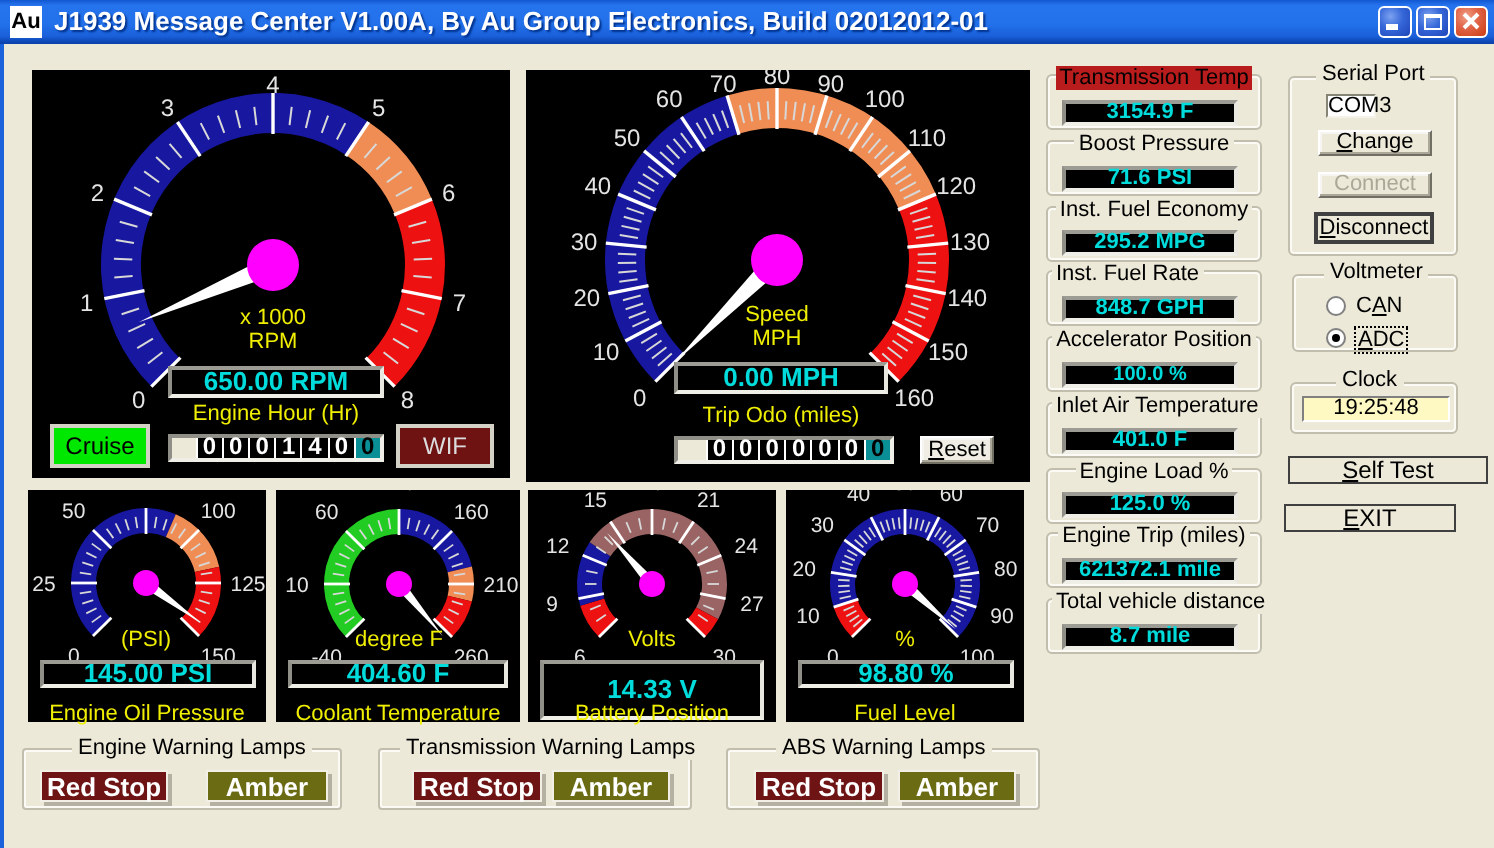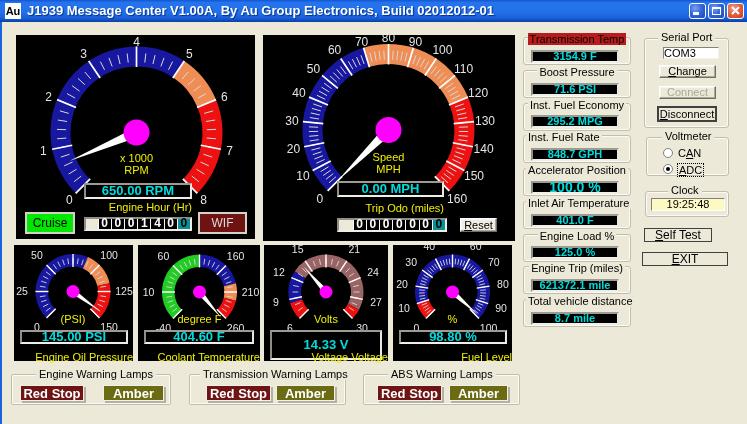--- a/index.html
+++ b/index.html
@@ -2,21 +2,21 @@
 <html><head><meta charset="utf-8"><style>
 *{margin:0;padding:0;box-sizing:border-box}
 body{width:747px;height:424px;position:relative;overflow:hidden;
  background:#ece9d8;font-family:"Liberation Sans",sans-serif}
 .abs{position:absolute}
 .panel{position:absolute;background:#000}
 .disp{position:absolute;background:#000;border:2px solid;
  border-color:#9c9c94 #e8e8e0 #efefe8 #8f8f88;color:#00dcdc;
  font-weight:bold;text-align:center;font-family:"Liberation Sans",sans-serif;
  display:flex;align-items:center;justify-content:center}
-.ylab{position:absolute;color:#f0ef00;font-size:11px;text-align:right}
+.ylab{position:absolute;color:#f0ef00;font-size:11px;text-align:center}
 .btn{position:absolute;background:#ece9d8;border:1px solid;
  border-color:#fff #716f64 #716f64 #fff;box-shadow:inset -1px -1px 0 #aca899,inset 1px 1px 0 #f6f5f1;
  text-align:center;color:#000;font-size:11px}
 .gbox{position:absolute;border:1px solid #c2beae;border-radius:3px;
  box-shadow:inset 0 0 0 1px #fbfaf5}
 .gtitle{position:absolute;background:#ece9d8;color:#000;font-size:11px;
  padding:0 3px;white-space:nowrap}
 .lamp{position:absolute;color:#fff;font-weight:bold;font-size:13px;
  text-align:center;border:1px solid #f2f0e6;
  box-shadow:2px 2px 0 #b5b1a2}
@@ -437,21 +437,21 @@
       <text x="90.3" y="8.4" fill="#e4e4e4" font-size="10.5" font-family="Liberation Sans,sans-serif" text-anchor="middle">21</text>
       <text x="109.1" y="31.3" fill="#e4e4e4" font-size="10.5" font-family="Liberation Sans,sans-serif" text-anchor="middle">24</text>
       <text x="112.0" y="60.7" fill="#e4e4e4" font-size="10.5" font-family="Liberation Sans,sans-serif" text-anchor="middle">27</text>
       <text x="98.1" y="86.8" fill="#e4e4e4" font-size="10.5" font-family="Liberation Sans,sans-serif" text-anchor="middle">30</text>
       <polygon points="39.57,21.45 63.95,45.28 60.05,48.72" fill="#ffffff"></polygon>
       <circle cx="62" cy="47" r="6.5" fill="#ff00ff"></circle>
       <text x="62" y="78" fill="#f0ef00" font-size="11" font-family="Liberation Sans,sans-serif" text-anchor="middle">Volts</text>
     </svg>
   </div>
 <div class="disp" style="left:270px;top:330px;width:112px;height:30px;font-size:13px;line-height:10px">14.33 V</div>
-<div class="ylab" style="left:264px;top:351px;width:124px">Voltage Voltage</div>
+<div class="ylab" style="left:264px;top:351px;width:124px">Battery Position</div>
 <div class="abs" style="left:393px;top:245px;width:119px;height:116px;overflow:hidden">
     <svg width="119" height="116" viewBox="0 0 119 116" style="position:absolute;left:0;top:0">
       <path d="M 32.98,73.52 A 37.5 37.5 0 0 1 23.84,58.59 L 35.72,54.73 A 25 25 0 0 0 41.82,64.68 Z" fill="#ee1111"></path>
       <path d="M 23.84,58.59 A 37.5 37.5 0 1 1 86.02,73.52 L 77.18,64.68 A 25 25 0 1 0 35.72,54.73 Z" fill="#1717a0"></path>
       <line x1="39.88" y1="66.62" x2="35.81" y2="70.69" stroke="#d8d8d8" stroke-width="0.9"></line>
       <line x1="38.12" y1="64.69" x2="33.69" y2="68.35" stroke="#d8d8d8" stroke-width="0.9"></line>
       <line x1="36.55" y1="62.60" x2="31.79" y2="65.83" stroke="#d8d8d8" stroke-width="0.9"></line>
       <line x1="35.18" y1="60.37" x2="30.14" y2="63.14" stroke="#d8d8d8" stroke-width="0.9"></line>
       <line x1="34.03" y1="58.02" x2="28.76" y2="60.30" stroke="#d8d8d8" stroke-width="0.9"></line>
       <line x1="33.11" y1="55.58" x2="27.64" y2="57.35" stroke="#d8d8d8" stroke-width="0.9"></line>
@@ -536,52 +536,52 @@
 <div class="gtitle" style="left:523px;top:66px;width:108px;text-align:center;background:transparent"><span style="background:#ece9d8;padding:0 2px">Boost Pressure</span></div>
 <div class="disp" style="left:531px;top:83px;width:88px;height:13px;font-size:11px;line-height:9px">71.6 PSI</div>
 <div class="gbox" style="left:523px;top:103px;width:108px;height:28px"></div>
 <div class="gtitle" style="left:523px;top:99px;width:108px;text-align:center;background:transparent"><span style="background:#ece9d8;padding:0 2px">Inst. Fuel Economy</span></div>
 <div class="disp" style="left:531px;top:115px;width:88px;height:13px;font-size:11px;line-height:9px">295.2 MPG</div>
 <div class="gbox" style="left:523px;top:135px;width:108px;height:28px"></div>
 <div class="gtitle" style="left:523px;top:131px;width:108px;text-align:left;background:transparent"><span style="background:#ece9d8;padding:0 2px">Inst. Fuel Rate</span></div>
 <div class="disp" style="left:531px;top:148px;width:88px;height:13px;font-size:11px;line-height:9px">848.7 GPH</div>
 <div class="gbox" style="left:523px;top:168px;width:108px;height:28px"></div>
 <div class="gtitle" style="left:523px;top:164px;width:108px;text-align:center;background:transparent"><span style="background:#ece9d8;padding:0 2px">Accelerator Position</span></div>
-<div class="disp" style="left:531px;top:181px;width:88px;height:13px;font-size:14px;line-height:9px">100.0 %</div>
+<div class="disp" style="left:531px;top:181px;width:88px;height:13px;font-size:10px;line-height:9px">100.0 %</div>
 <div class="gbox" style="left:523px;top:201px;width:108px;height:28px"></div>
 <div class="gtitle" style="left:523px;top:197px;width:108px;text-align:center;background:transparent"><span style="background:#ece9d8;padding:0 2px">Inlet Air Temperature</span></div>
 <div class="disp" style="left:531px;top:214px;width:88px;height:13px;font-size:11px;line-height:9px">401.0 F</div>
 <div class="gbox" style="left:523px;top:234px;width:108px;height:28px"></div>
 <div class="gtitle" style="left:523px;top:230px;width:108px;text-align:center;background:transparent"><span style="background:#ece9d8;padding:0 2px">Engine Load %</span></div>
 <div class="disp" style="left:531px;top:246px;width:88px;height:13px;font-size:11px;line-height:9px">125.0 %</div>
 <div class="gbox" style="left:523px;top:266px;width:108px;height:28px"></div>
 <div class="gtitle" style="left:523px;top:262px;width:108px;text-align:center;background:transparent"><span style="background:#ece9d8;padding:0 2px">Engine Trip (miles)</span></div>
 <div class="disp" style="left:531px;top:279px;width:88px;height:13px;font-size:11px;line-height:9px">621372.1 mile</div>
 <div class="gbox" style="left:523px;top:299px;width:108px;height:28px"></div>
 <div class="gtitle" style="left:523px;top:295px;width:108px;text-align:center;background:transparent"><span style="background:#ece9d8;padding:0 2px">Total vehicle distance</span></div>
 <div class="disp" style="left:531px;top:312px;width:88px;height:13px;font-size:11px;line-height:9px">8.7 mile</div>
 <div class="gbox" style="left:644px;top:38px;width:85px;height:90px"></div>
 <div class="gtitle" style="left:658px;top:31px">Serial Port</div>
-<div class="abs" style="left:663px;top:47px;width:56px;height:12px;background:#fff;border:1px solid;border-color:#858575 #f4f2e8 #f4f2e8 #858575;font-size:11px;text-align:left;line-height:10px">COM3</div>
+<div class="abs" style="left:663px;top:47px;width:25px;height:12px;background:#fff;border:1px solid;border-color:#858575 #f4f2e8 #f4f2e8 #858575;font-size:11px;text-align:left;line-height:10px">COM3</div>
 <div class="btn" style="left:659px;top:65px;width:57px;height:13px;line-height:11px"><u>C</u>hange</div>
 <div class="btn" style="left:659px;top:86px;width:57px;height:13px;line-height:11px;color:#aca899">Connect</div>
 <div class="btn" style="left:657px;top:106px;width:60px;height:16px;line-height:14px;border:1px solid #404040;box-shadow:inset 0 0 0 1px #404040"><u>D</u>isconnect</div>
 <div class="gbox" style="left:646px;top:137px;width:83px;height:39px"></div>
 <div class="gtitle" style="left:662px;top:130px">Voltmeter</div>
 <div class="abs" style="left:663px;top:148px;width:10px;height:10px;border-radius:50%;
  background:#fff;border:1px solid #808080"></div>
 <div class="abs" style="left:678px;top:147px;font-size:11px">C<u>A</u>N</div>
 <div class="abs" style="left:663px;top:164px;width:10px;height:10px;border-radius:50%;
  background:#fff;border:1px solid #808080"></div>
 <div class="abs" style="left:666px;top:167px;width:4px;height:4px;border-radius:50%;background:#000"></div>
 <div class="abs" style="left:677px;top:163px;font-size:11px;border:1px dotted #000;padding:0 1px"><u>A</u>DC</div>
 <div class="gbox" style="left:645px;top:191px;width:84px;height:26px"></div>
 <div class="gtitle" style="left:668px;top:184px">Clock</div>
 <div class="abs" style="left:651px;top:198px;width:74px;height:13px;background:#fef9c3;border:1px solid;border-color:#808080 #fff #fff #808080;font-size:11px;text-align:center;line-height:11px">19:25:48</div>
-<div class="btn" style="left:644px;top:228px;width:68px;height:14px;line-height:12px;border:1px solid #404040;box-shadow:none;font-size:12px"><u>S</u>elf Test</div>
+<div class="btn" style="left:644px;top:228px;width:100px;height:14px;line-height:12px;border:1px solid #404040;box-shadow:none;font-size:12px"><u>S</u>elf Test</div>
 <div class="btn" style="left:642px;top:252px;width:86px;height:14px;line-height:12px;border:1px solid #404040;box-shadow:none;font-size:12px"><u>E</u>XIT</div>
 <div class="gbox" style="left:11px;top:374px;width:160px;height:31px;border-radius:2px"></div>
 <div class="gtitle" style="left:36px;top:368px">Engine Warning Lamps</div>
 <div class="lamp" style="left:20px;top:385px;width:64px;height:16px;background:#6e1414;line-height:15px">Red Stop</div>
 <div class="lamp" style="left:103px;top:385px;width:61px;height:16px;background:#6b6b14;line-height:15px">Amber</div>
 <div class="gbox" style="left:189px;top:374px;width:157px;height:31px;border-radius:2px"></div>
 <div class="gtitle" style="left:200px;top:368px">Transmission Warning Lamps</div>
 <div class="lamp" style="left:206px;top:385px;width:65px;height:16px;background:#6e1414;line-height:15px">Red Stop</div>
 <div class="lamp" style="left:276px;top:385px;width:59px;height:16px;background:#6b6b14;line-height:15px">Amber</div>
 <div class="gbox" style="left:363px;top:374px;width:157px;height:31px;border-radius:2px"></div>

